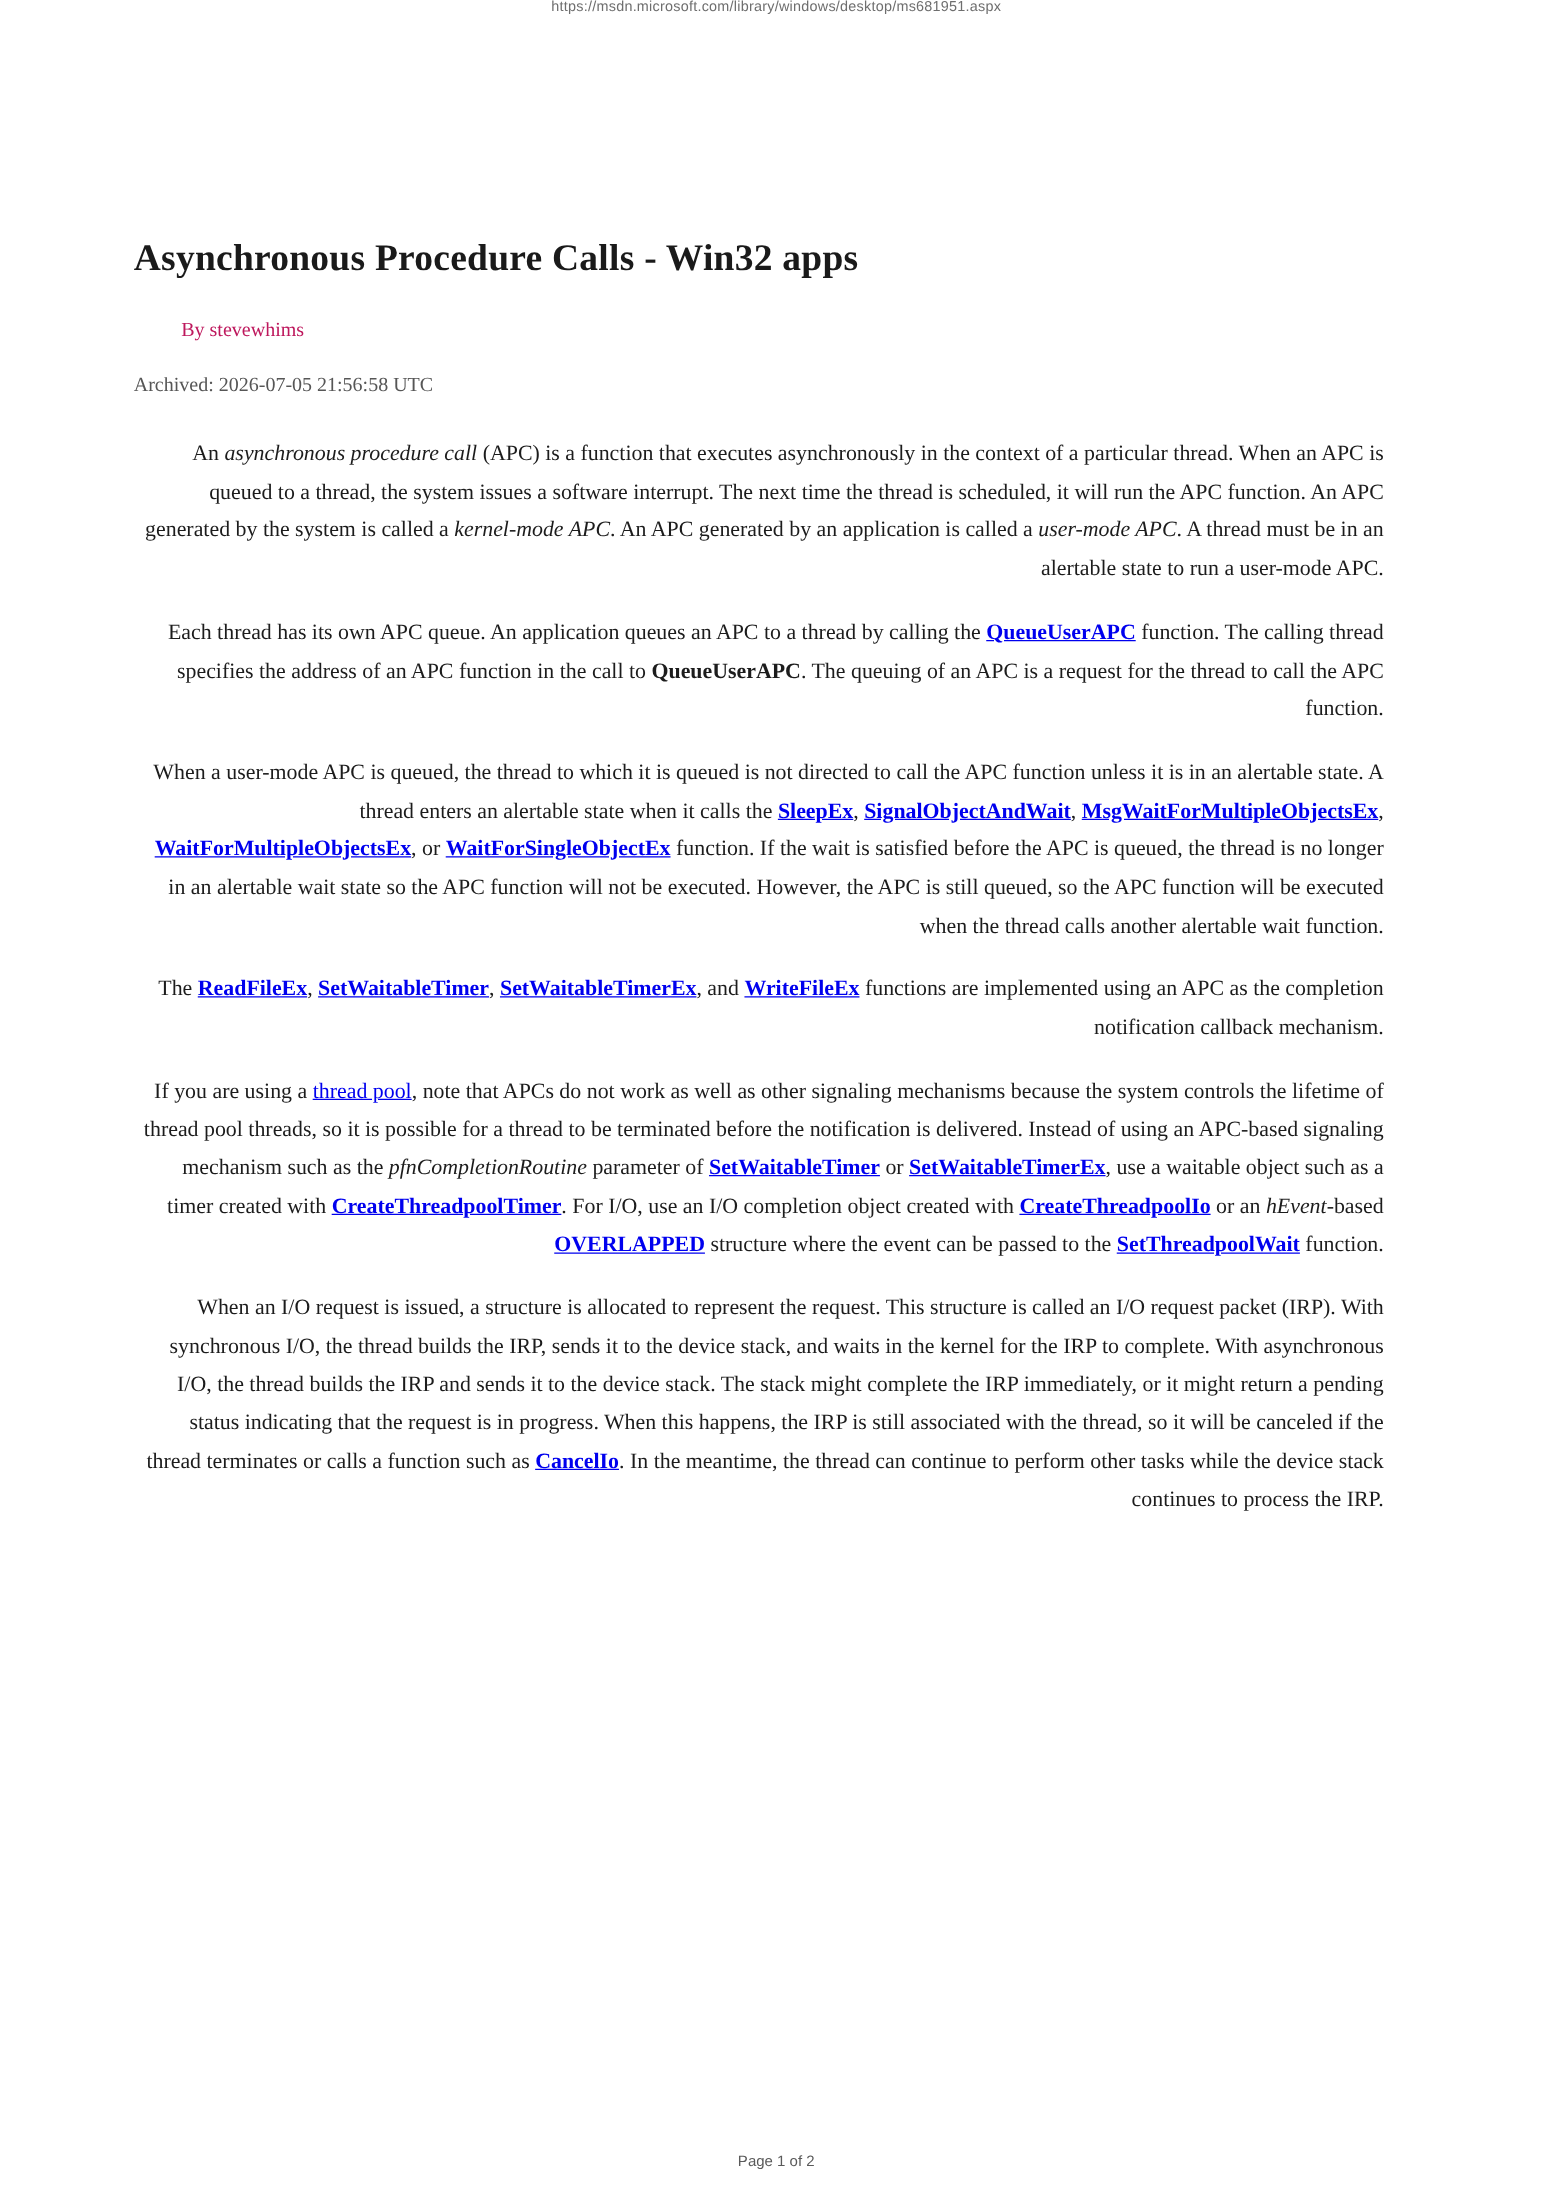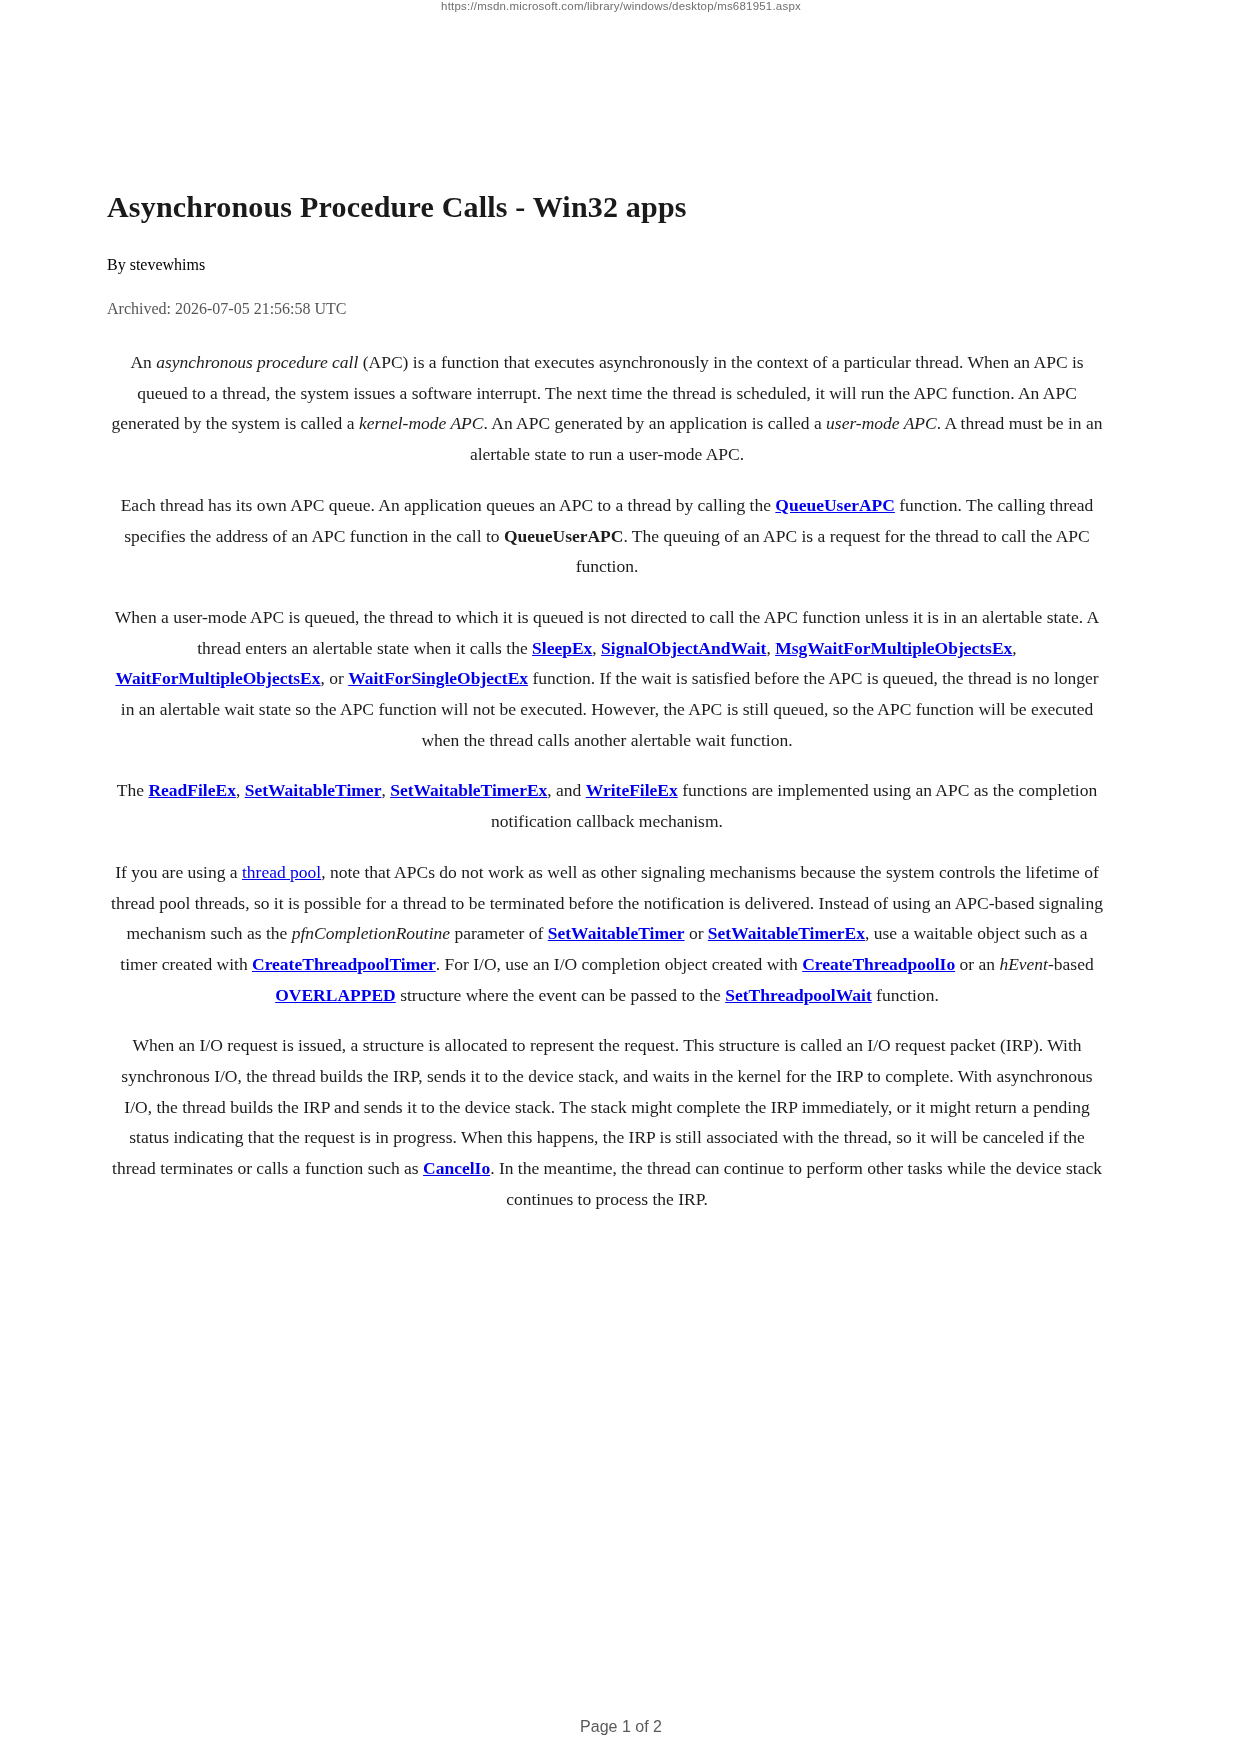--- a/index.html
+++ b/index.html
@@ -30,53 +30,54 @@
   .title {
     margin: 190px 0 0 0;
     font-size: 30px;
     font-weight: bold;
     color: #1a1a1a;
     letter-spacing: 0.2px;
   }
   .byline {
     margin-top: 32px;
     font-size: 16px;
-    color: #000000;
+    color: #be185d;
+    margin-left: 38px;
   }
   .archived {
     margin-top: 26px;
     font-size: 16px;
     color: #565656;
   }
   .paragraphs {
     margin-top: 29px;
   }
   .para {
     margin: 0 0 20px 0;
     font-size: 17.5px;
     line-height: 30.7px;
     color: #1c1c1c;
-    text-align: center;
+    text-align: right;
   }
   .para .italic { font-style: italic; }
   .para .bold { font-weight: bold; }
   .para .plain { font-style: normal; }
   a.doc-link {
     color: var(--link-color, #0000EE);
     text-decoration: underline;
   }
   a.doc-link.bold { font-weight: bold; }
   .footer {
     position: absolute;
     bottom: 20px;
     left: 0;
     width: 100%;
     text-align: center;
     font-family: "Liberation Sans", "DejaVu Sans", sans-serif;
-    font-size: 16px;
+    font-size: 12px;
     color: #5a5a5a;
   }
 </style>
 </head>
 <body>
 
 <div class="url-bar">https://msdn.microsoft.com/library/windows/desktop/ms681951.aspx</div>
 
 <div class="content">
   <h1 class="title">Asynchronous Procedure Calls - Win32 apps</h1>

